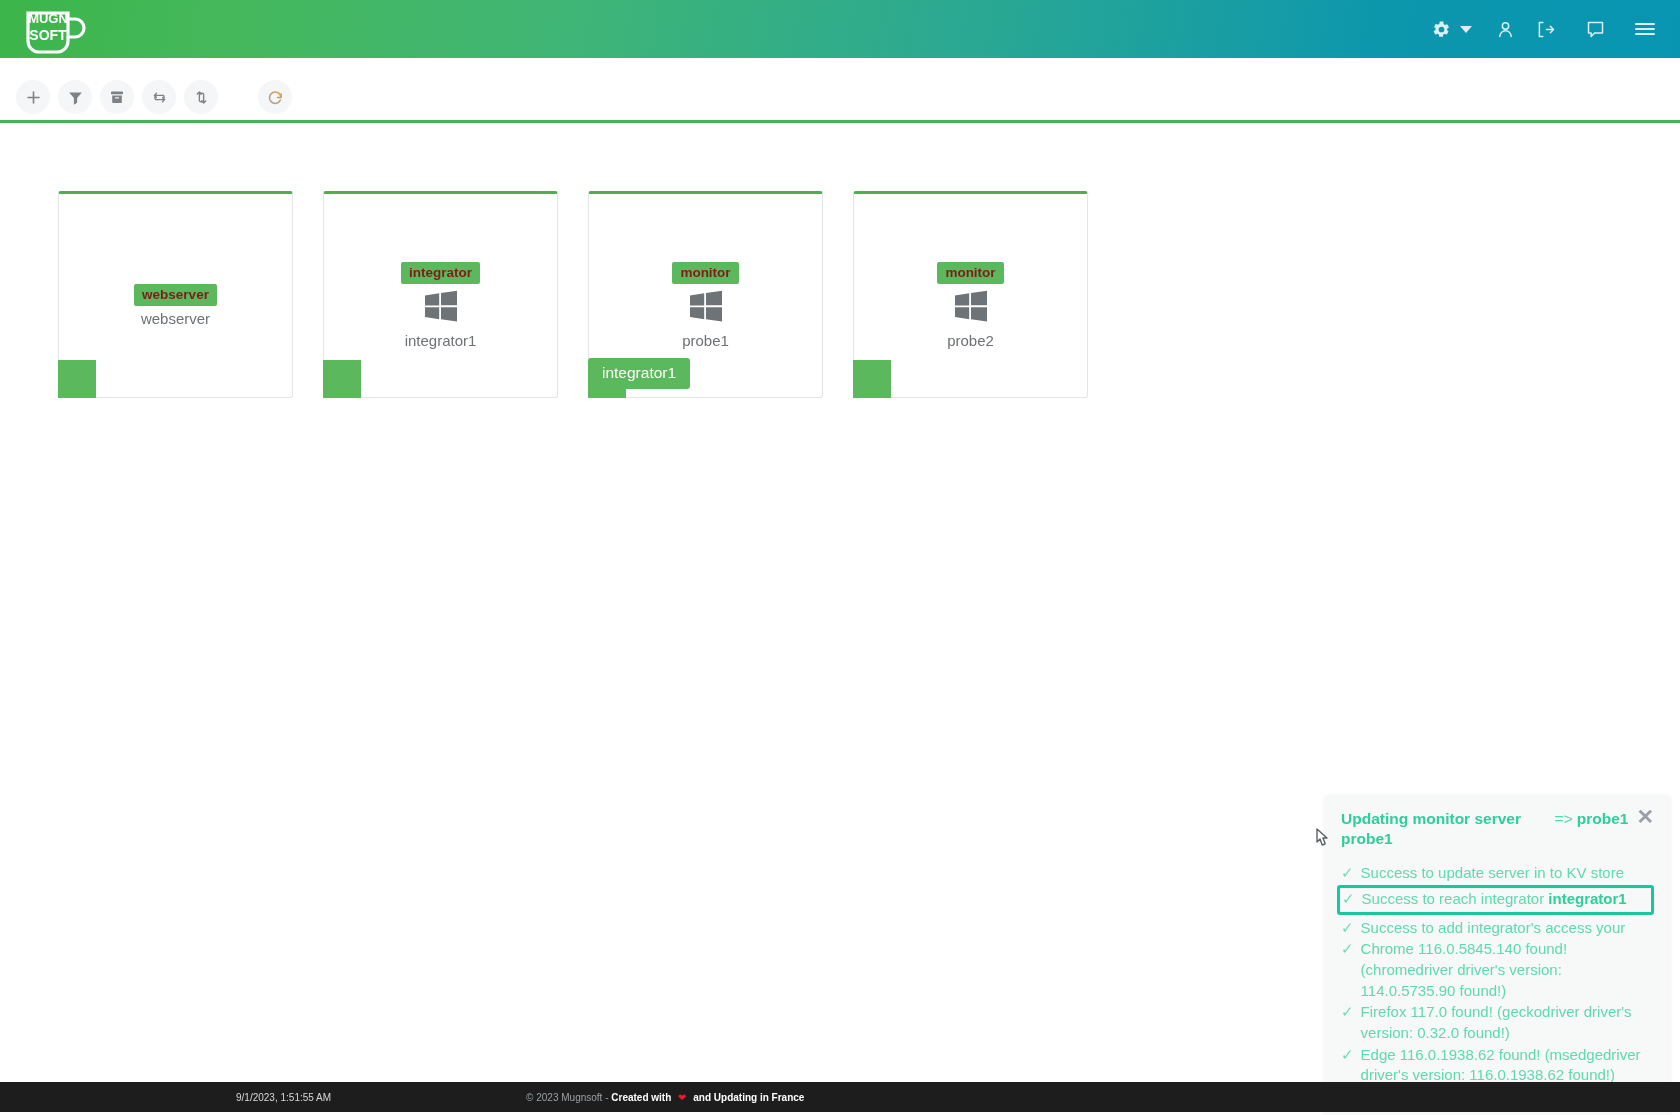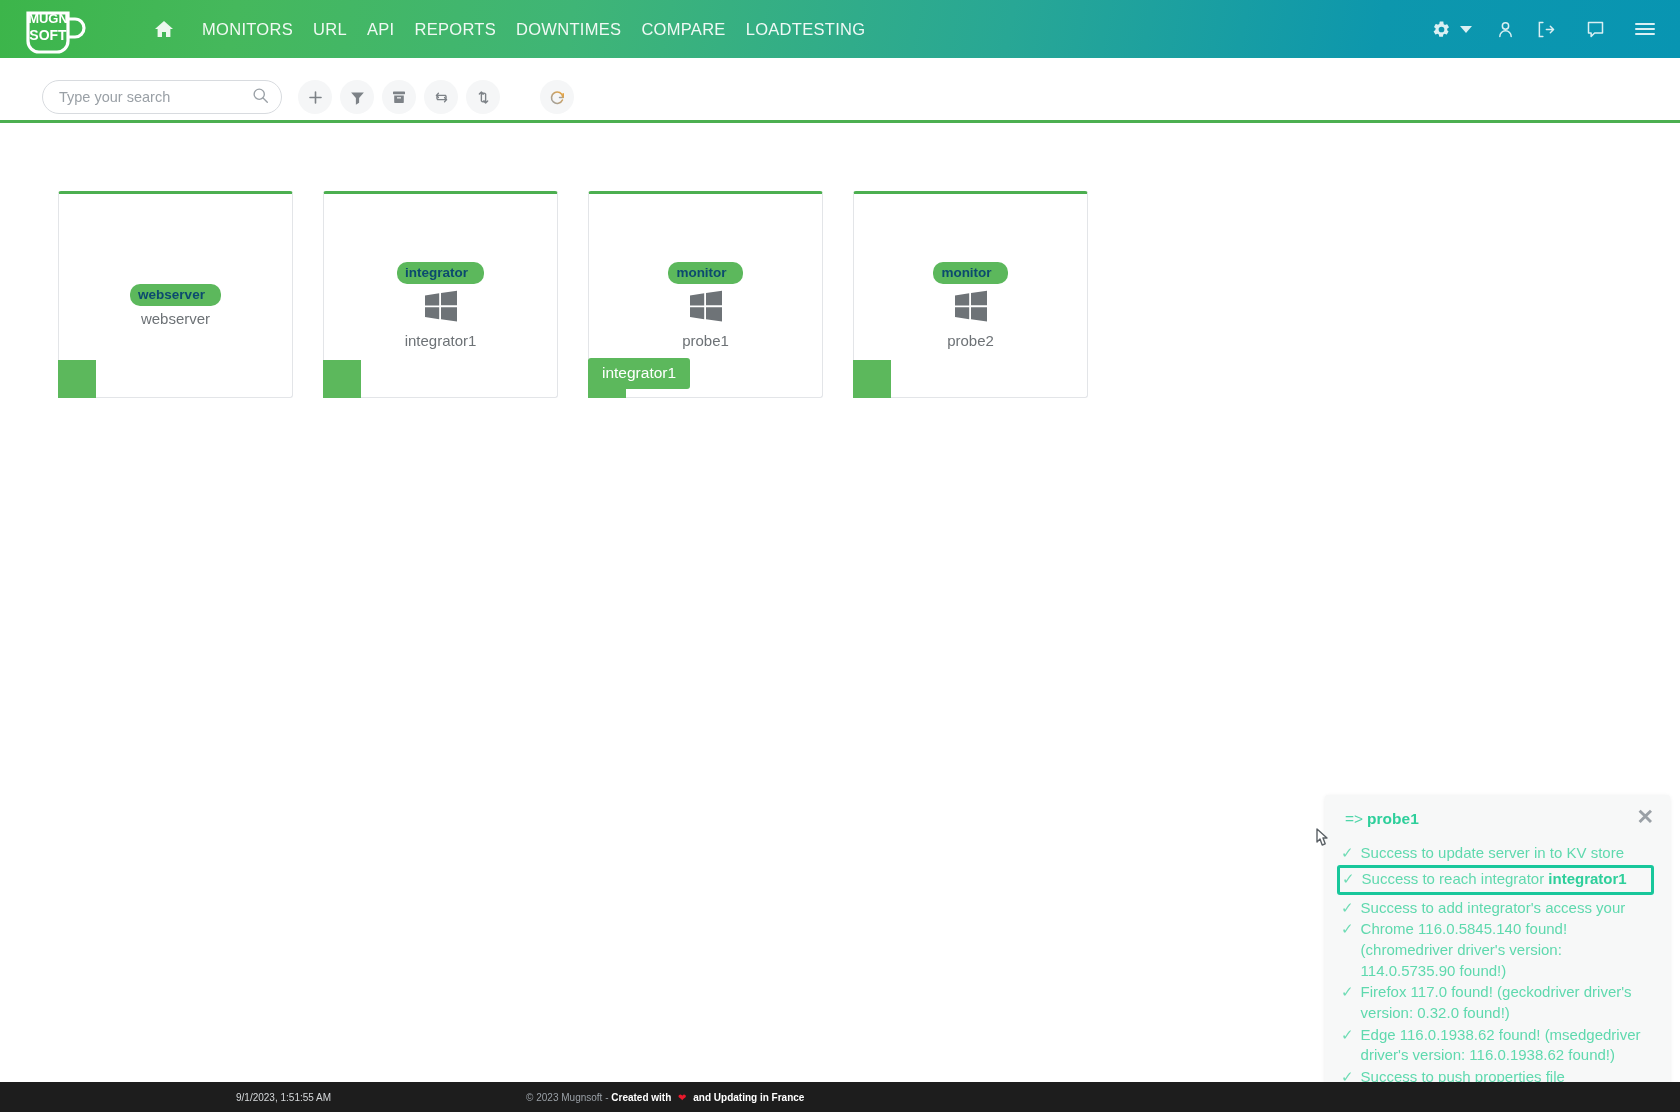--- a/index.html
+++ b/index.html
@@ -84,23 +84,23 @@
     border: 1px solid #e3e5e8;
     border-top: 3px solid #4caf50;
     border-radius: 3px;
   }
   .card-inner {
     position: absolute; left: 0; top: 0; right: 0; bottom: 0;
     display: flex; flex-direction: column; align-items: center; justify-content: center;
     padding-top: 20px;
   }
   .card-badge {
-    background: #5cb85c; color: #0c4a6e;
+    background: #5cb85c; color: #7f1d1d;
     font-size: 13.5px; font-weight: bold;
-    padding: 3px 16px 4px 8px; border-radius: 10px;
+    padding: 3px 8px 4px 8px; border-radius: 2px;
     margin-bottom: 4px;
   }
   .win-icon { margin: 2px 0 6px 0; }
   .card-label { font-size: 15px; color: #6d7276; }
   .status-square {
     position: absolute; left: -1px; bottom: -1px;
     width: 38px; height: 38px; background: #5cb85c;
   }
   .hover-tooltip {
     position: absolute;
@@ -171,34 +171,20 @@
 <div class="header">
   <div class="logo-wrap">
     <svg width="72" height="58" viewBox="0 0 72 58">
       <path d="M6 13 h40 v28 a11 11 0 0 1 -11 11 h-18 a11 11 0 0 1 -11 -11 z" fill="none" stroke="#ffffff" stroke-width="3.2"></path>
       <path d="M46 19 h7 a9 9 0 0 1 0 18 h-7" fill="none" stroke="#ffffff" stroke-width="3.2"></path>
       <text x="26" y="23" fill="#ffffff" font-size="13" font-weight="bold" font-family="'Liberation Sans', sans-serif" text-anchor="middle">MUGN</text>
       <text x="26" y="40" fill="#ffffff" font-size="14" font-weight="bold" font-family="'Liberation Sans', sans-serif" text-anchor="middle">SOFT</text>
     </svg>
   </div>
 
-  <div class="nav">
-    <span class="nav-home">
-      <svg width="20" height="20" viewBox="0 0 20 20">
-        <path d="M10 2 L19 10 h-2.6 v8 h-4.4 v-5 h-4 v5 H3.6 v-8 H1 Z" fill="rgba(255,255,255,0.9)"></path>
-      </svg>
-    </span>
-    <a href="#">MONITORS</a>
-    <a href="#">URL</a>
-    <a href="#">API</a>
-    <a href="#">REPORTS</a>
-    <a href="#">DOWNTIMES</a>
-    <a href="#">COMPARE</a>
-    <a href="#">LOADTESTING</a>
-  </div>
 
   <div class="header-right">
     <span class="hicon">
       <svg width="19" height="19" viewBox="0 0 24 24" fill="rgba(255,255,255,0.85)">
         <path d="M19.14 12.94a7.07 7.07 0 0 0 .06-.94 7.07 7.07 0 0 0-.06-.94l2.03-1.58a.5.5 0 0 0 .12-.62l-1.92-3.32a.5.5 0 0 0-.6-.22l-2.39.96a7.02 7.02 0 0 0-1.62-.94l-.36-2.54A.5.5 0 0 0 13.9 2h-3.8a.5.5 0 0 0-.5.42l-.36 2.54c-.58.24-1.12.56-1.62.94l-2.39-.96a.5.5 0 0 0-.6.22L2.71 8.48a.5.5 0 0 0 .12.62l2.03 1.58c-.04.31-.6.62-.6.94s.2.63.06.94l-2.03 1.58a.5.5 0 0 0-.12.62l1.92 3.32c.12.22.38.3.6.22l2.39-.96c.5.38 1.04.7 1.62.94l.36 2.54c.4.24.25.42.5.42h3.8c.25 0 .46-.18.5-.42l.36-2.54c.58-.24 1.12-.56 1.62-.94l2.39.96c.22.08.48 0 .6-.22l1.92-3.32a.5.5 0 0 0-.12-.62zM12 15.6A3.6 3.6 0 1 1 15.6 12 3.6 3.6 0 0 1 12 15.6z"></path>
       </svg>
     </span>
     <span class="caret"></span>
     <span class="hicon">
       <svg width="21" height="21" viewBox="0 0 24 24" fill="none" stroke="rgba(255,255,255,0.85)" stroke-width="1.7">
@@ -219,29 +205,20 @@
     </span>
     <span class="hicon" style="margin-left:10px">
       <svg width="24" height="22" viewBox="0 0 24 22" stroke="rgba(255,255,255,0.85)" stroke-width="2" stroke-linecap="round">
         <path d="M3 6 h18 M3 11 h18 M3 16 h18"></path>
       </svg>
     </span>
   </div>
 </div>
 
 <div class="toolbar">
-  <div class="search-box">
-    <input type="text" placeholder="Type your search" style="">
-    <span>
-      <svg width="17" height="17" viewBox="0 0 20 20" fill="none" stroke="#9aa0a6" stroke-width="1.6">
-        <circle cx="8.5" cy="8.5" r="6"></circle>
-          <path d="M13 13 L18 18" stroke-linecap="round"></path>
-      </svg>
-    </span>
-  </div>
 
   <div class="tbtn first">
     <svg width="17" height="17" viewBox="0 0 20 20" stroke="#7d8287" stroke-width="1.9" stroke-linecap="round">
       <path d="M10 3.5 v13 M3.5 10 h13"></path>
     </svg>
   </div>
   <div class="tbtn">
     <svg width="17" height="17" viewBox="0 0 20 20" fill="#7d8287">
       <path d="M2.5 4 h15 l-5.6 6.6 v5.6 l-3.8 2.2 v-7.8 z"></path>
     </svg>
@@ -338,20 +315,21 @@
         <span class="card-label">probe2</span>
       </div>
       <div class="status-square"></div>
     </div>
 
   </div>
 </div>
 
 <div class="notif">
   <div class="notif-title">
+    <span>Updating monitor server probe1</span>
     <span class="plain">=&gt;</span>
     <span>probe1</span>
     <span class="notif-close">✕</span>
   </div>
 
   <div>
     <div class="notif-line">
       <span class="chk">✓</span>
       <span>Success to update server in to KV store</span>
     </div>

